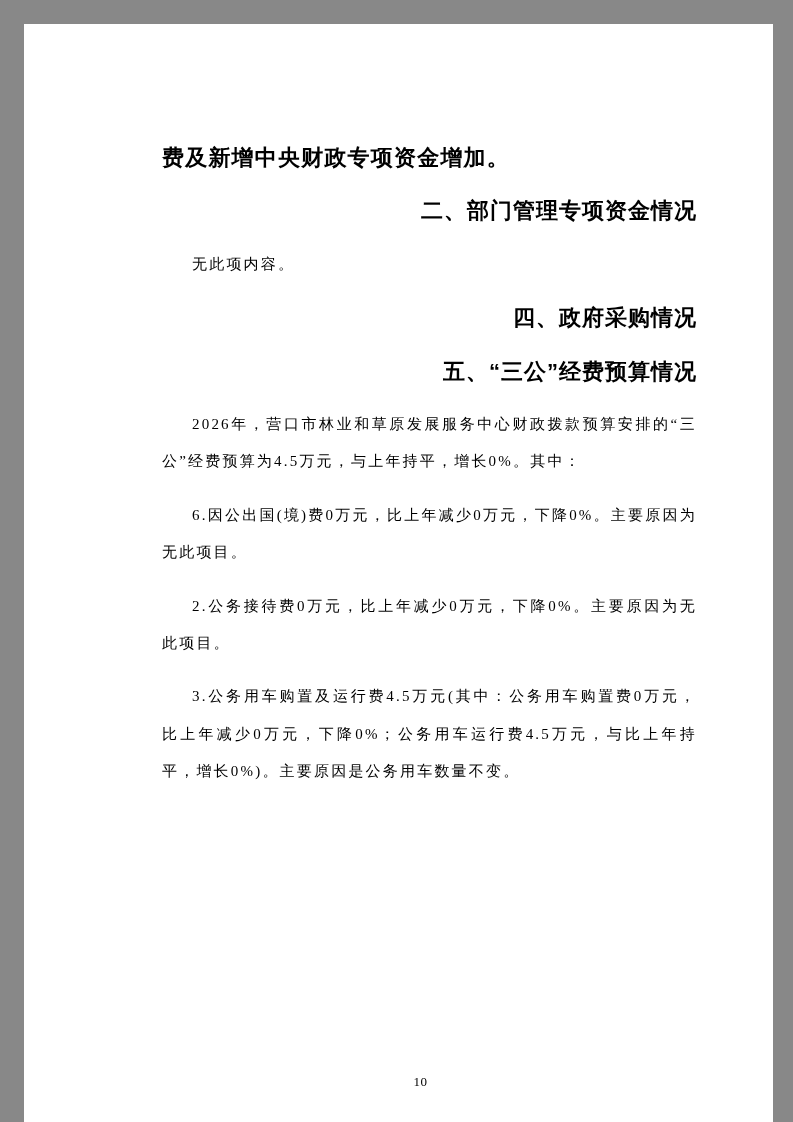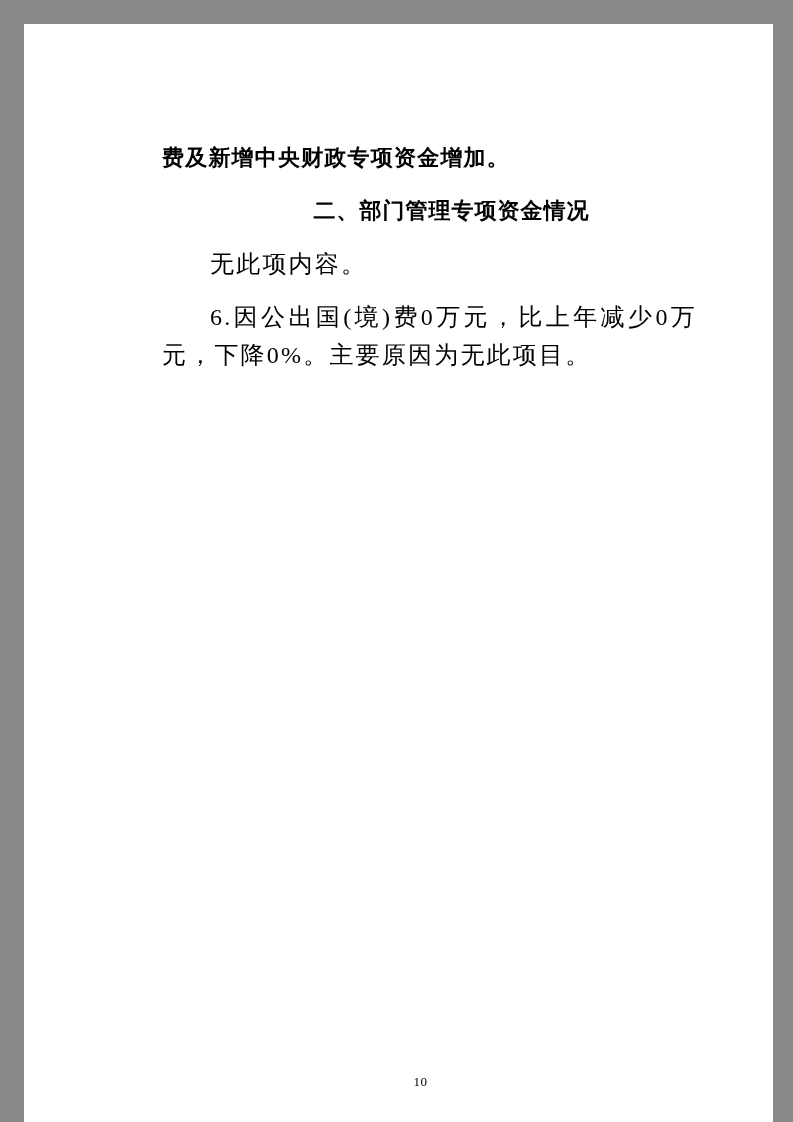--- a/index.html
+++ b/index.html
@@ -20,21 +20,21 @@
   }
 
   .doc-content {
     position: absolute;
     left: 114px;
     top: 91px;
     width: 567px;
   }
 
   .doc-content p {
-    font-size: 24px;
+    font-size: 15px;
     line-height: 37.4px;
     text-align: justify;
     text-justify: inter-character;
     letter-spacing: 2.2px;
     color: #000000;
     font-family: "Liberation Serif", serif;
   }
 
   
   p.continuation {
@@ -45,21 +45,21 @@
     text-align: left;
     font-family: "Liberation Sans", sans-serif;
   }
 
   
   p.heading {
     font-weight: 700;
     font-size: 22px;
     letter-spacing: 1px;
     text-indent: 2em;
-    text-align: center;
+    text-align: right;
     font-family: "Liberation Sans", sans-serif;
   }
 
   
   p.para {
     text-indent: 2em;
   }
 
   p.spaced {
     margin-top: 5px;
@@ -84,24 +84,29 @@
   <div class="doc-content">
 
     <p class="continuation">费及新增中央财政专项资金增加。</p>
 
     <p class="heading">二、部门管理专项资金情况</p>
 
     <p class="para">无此项内容。</p>
 
 
 
+    <p class="heading">四、政府采购情况</p>
 
 
+    <p class="heading">五、“三公”经费预算情况</p>
 
+    <p class="para">2026年，营口市林业和草原发展服务中心财政拨款预算安排的“三公”经费预算为4.5万元，与上年持平，增长0%。其中：</p>
 
     <p class="para spaced">6.因公出国(境)费0万元，比上年减少0万元，下降0%。主要原因为无此项目。</p>
 
+    <p class="para spaced">2.公务接待费0万元，比上年减少0万元，下降0%。主要原因为无此项目。</p>
 
+    <p class="para spaced">3.公务用车购置及运行费4.5万元(其中：公务用车购置费0万元，比上年减少0万元，下降0%；公务用车运行费4.5万元，与比上年持平，增长0%)。主要原因是公务用车数量不变。</p>
 
   </div>
 
   <div class="page-number">10</div>
 </div>
 
 </body></html>

